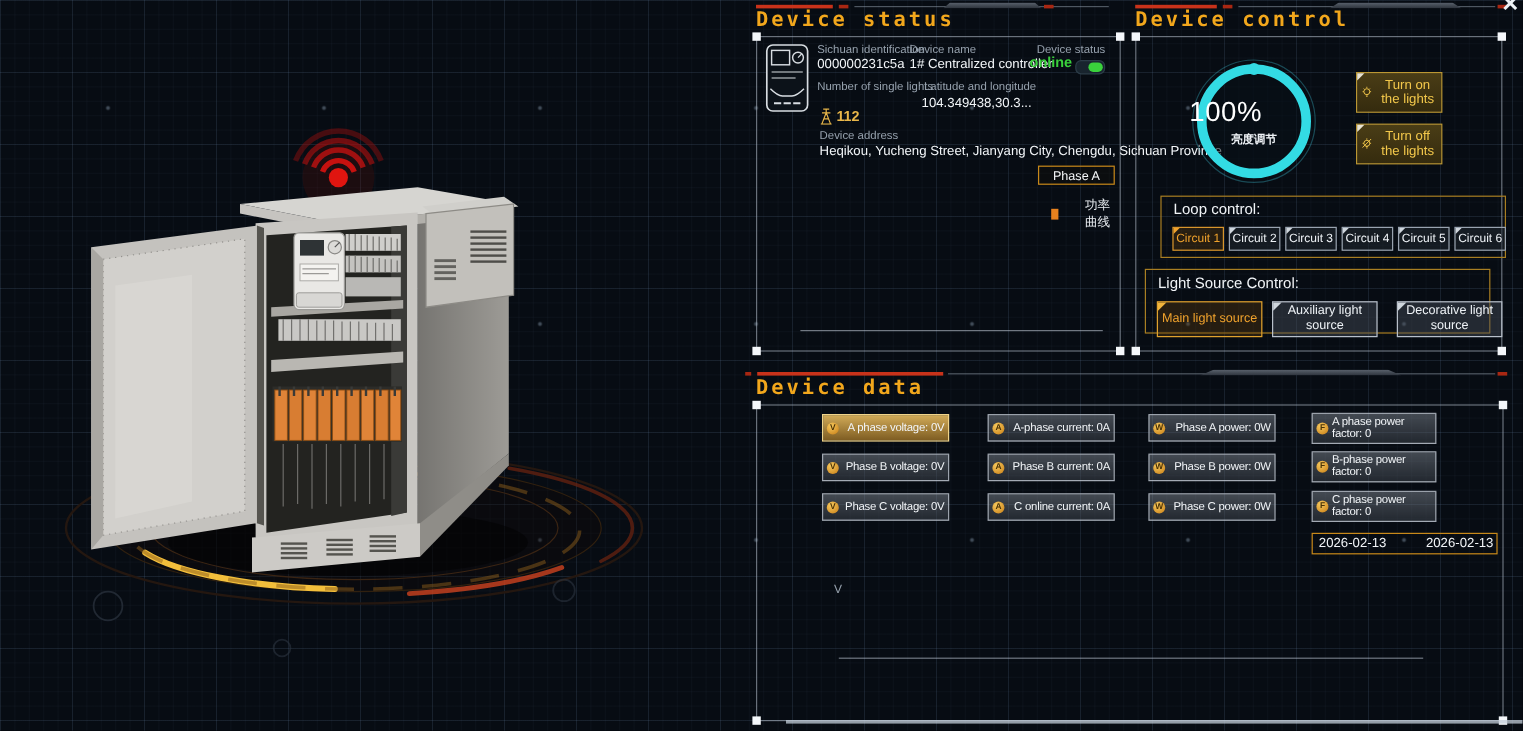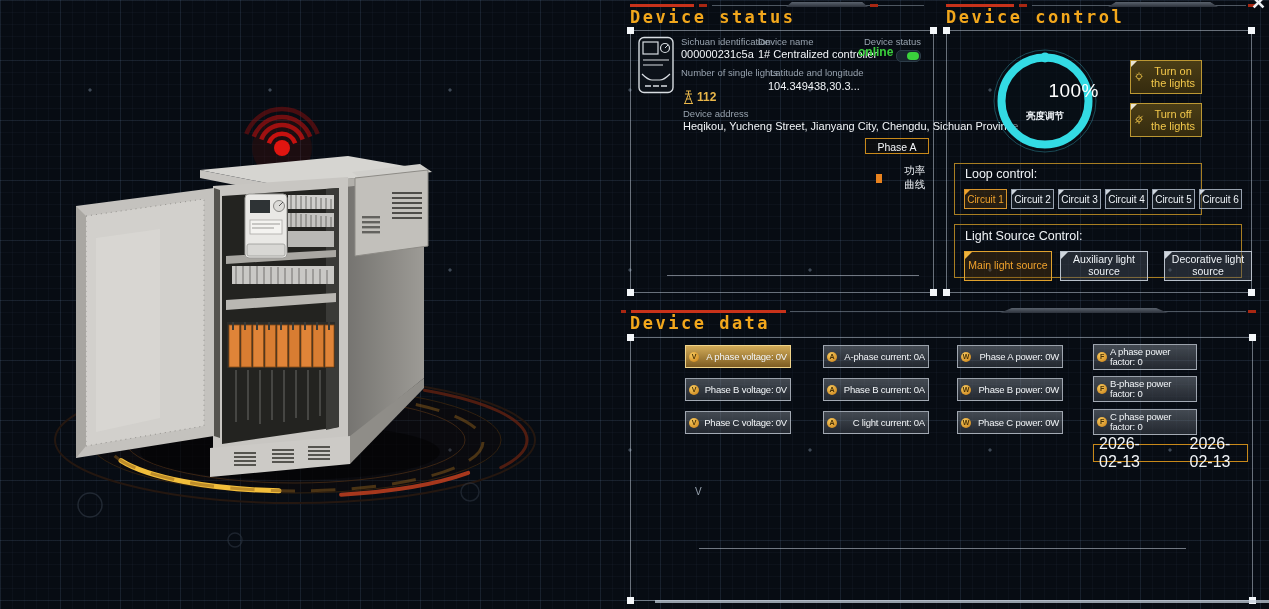--- a/index.html
+++ b/index.html
@@ -36,21 +36,21 @@
   .toggle{position:absolute;width:23px;height:10px;border-radius:5px;background:#18242e;border:1px solid #2c3c48;}
   .toggle .knob{position:absolute;right:1px;top:1px;width:12px;height:8px;border-radius:4px;background:#3ad13c;}
   .lights-count{position:absolute;display:flex;align-items:center;gap:3px;color:#e8b64a;font-size:12px;font-weight:bold;}
   .phase-btn{position:absolute;box-sizing:border-box;border:1px solid #c8891a;background:rgba(20,16,8,.35);
     color:#f4f6f8;font-size:10.5px;text-align:center;line-height:14px;width:64px;height:16px;cursor:pointer;}
   .legend{position:absolute;display:flex;align-items:center;gap:22px;font-size:10.5px;color:#e9edf1;}
   .legend .sq{width:9px;height:9px;background:#e8821e;}
   .axis-line{position:absolute;height:1px;background:rgba(200,210,222,.55);}
   
   .gauge-wrap{position:absolute;width:108px;height:108px;}
-  .gauge-val{position:absolute;width:108px;text-align:right;top:33px;font-size:19px;color:#fff;letter-spacing:.5px;}
+  .gauge-val{position:absolute;width:108px;text-align:left;top:33px;font-size:23px;color:#fff;letter-spacing:.5px;}
   .gauge-cap{position:absolute;width:108px;text-align:center;top:63px;font-size:9.5px;font-weight:bold;color:#eef2f6;}
   .light-btn{position:absolute;box-sizing:border-box;width:72px;height:34px;border:1px solid #bb9733;
     background:linear-gradient(180deg,#4a3d16,#352b0e);color:#f3c84b;font-size:11px;line-height:1.1;
     display:flex;align-items:center;gap:4px;padding:2px 3px;cursor:pointer;}
   .light-btn::before{content:'';position:absolute;left:0;top:0;border-top:6px solid #e9e4d4;border-right:6px solid transparent;}
   .group-box{position:absolute;box-sizing:border-box;border:1px solid #a87e22;}
   .group-label{position:absolute;font-size:12.5px;color:#f0f3f6;white-space:nowrap;}
   .btn-row{position:absolute;display:flex;}
   .circuit{position:relative;box-sizing:border-box;width:43px;height:20px;margin-right:4px;border:1px solid #99a3b0;
     background:rgba(32,40,48,.55);color:#eef2f6;font-size:10px;display:flex;align-items:center;justify-content:center;
@@ -70,21 +70,21 @@
   .chip{position:absolute;box-sizing:border-box;width:106px;height:23px;display:flex;align-items:center;gap:3px;
     padding:0 3px;font-size:9.5px;letter-spacing:-0.2px;color:#f2f5f8;white-space:nowrap;
     background:linear-gradient(180deg,rgba(150,158,168,.42),rgba(62,68,76,.5));
     border:1px solid rgba(205,212,222,.7);cursor:pointer;justify-content:space-between;}
   .chip .dot{flex:0 0 auto;width:10px;height:10px;border-radius:50%;
     background:radial-gradient(circle at 35% 30%,#f6c95e,#c87d14);
     color:#4a3206;font-size:7px;font-weight:bold;display:flex;align-items:center;justify-content:center;}
   .chip.selected{background:linear-gradient(180deg,#d2ab58,#7d5c22);border-color:#f0d48a;}
   .chip.two-line{height:26px;white-space:normal;line-height:1.05;width:104px;}
   .date-box{position:absolute;box-sizing:border-box;border:1px solid #c8891a;height:18px;display:flex;
-    align-items:center;font-size:16px;color:#f2f5f8;cursor:pointer;}
+    align-items:center;font-size:11px;color:#f2f5f8;cursor:pointer;}
   .date-box .d1{margin-left:5px;}.date-box .d2{margin-left:33px;}
   .stray{position:absolute;font-size:10px;color:#97a2ae;}
   .bottom-bar{position:absolute;background:rgba(195,205,218,.75);}
   .close-x{position:absolute;font-size:18px;font-weight:bold;color:#eef2f6;cursor:pointer;}
 </style>
 </head>
 <body>
 
 <div class="stage">
 
@@ -334,21 +334,21 @@
     <button class="light-btn" style="left:183px;top:72px">
       <svg width="17" height="20" viewBox="0 0 17 20">
         <circle cx="8.5" cy="9" r="4.2" fill="none" stroke="#f3c84b" stroke-width="1.3"></circle>
         <path d="M7,13.5 h3 M7.3,15.5 h2.4" stroke="#f3c84b" stroke-width="1.2"></path>
         <path d="M2.5,15 L14.5,3" stroke="#f3c84b" stroke-width="1.4"></path>
         <path d="M8.5,2 v2 M2.5,9 h2 M12.5,9 h2" stroke="#f3c84b" stroke-width="1.2"></path>
       </svg>
       <span>Turn off the lights</span>
     </button>
 
-    <div class="group-box" style="left:7px;top:132px;width:248px;height:52px">
+    <div class="group-box" style="left:20px;top:132px;width:288px;height:52px">
       <div class="group-label" style="left:10px;top:3px">Loop control:</div>
       <div class="btn-row" style="left:9px;top:25px">
         <button class="circuit selected">Circuit 1</button>
         <button class="circuit">Circuit 2</button>
         <button class="circuit">Circuit 3</button>
         <button class="circuit">Circuit 4</button>
         <button class="circuit">Circuit 5</button>
         <button class="circuit">Circuit 6</button>
       </div>
     </div>
@@ -387,21 +387,21 @@
     <div class="chip" style="left:192px;top:7px">
       <span class="dot">A</span>
       <span>A-phase current: 0A</span>
     </div>
     <div class="chip" style="left:192px;top:40px">
       <span class="dot">A</span>
       <span>Phase B current: 0A</span>
     </div>
     <div class="chip" style="left:192px;top:73px">
       <span class="dot">A</span>
-      <span>C light current: 0A</span>
+      <span>C online current: 0A</span>
     </div>
 
     <div class="chip" style="left:326px;top:7px">
       <span class="dot">W</span>
       <span>Phase A power: 0W</span>
     </div>
     <div class="chip" style="left:326px;top:40px">
       <span class="dot">W</span>
       <span>Phase B power: 0W</span>
     </div>

